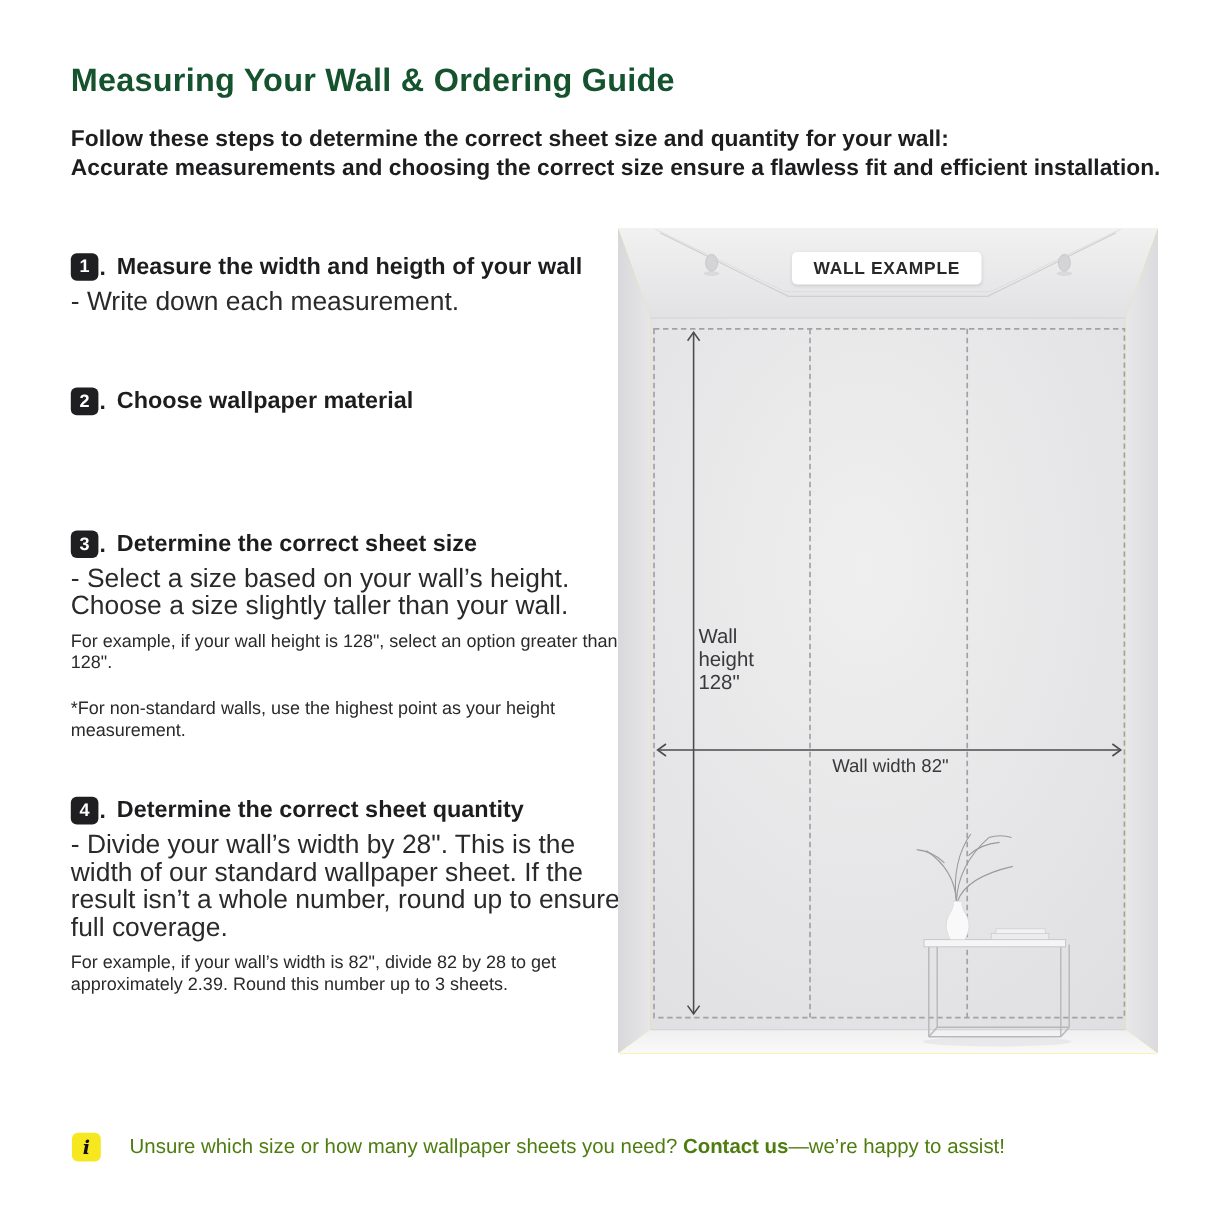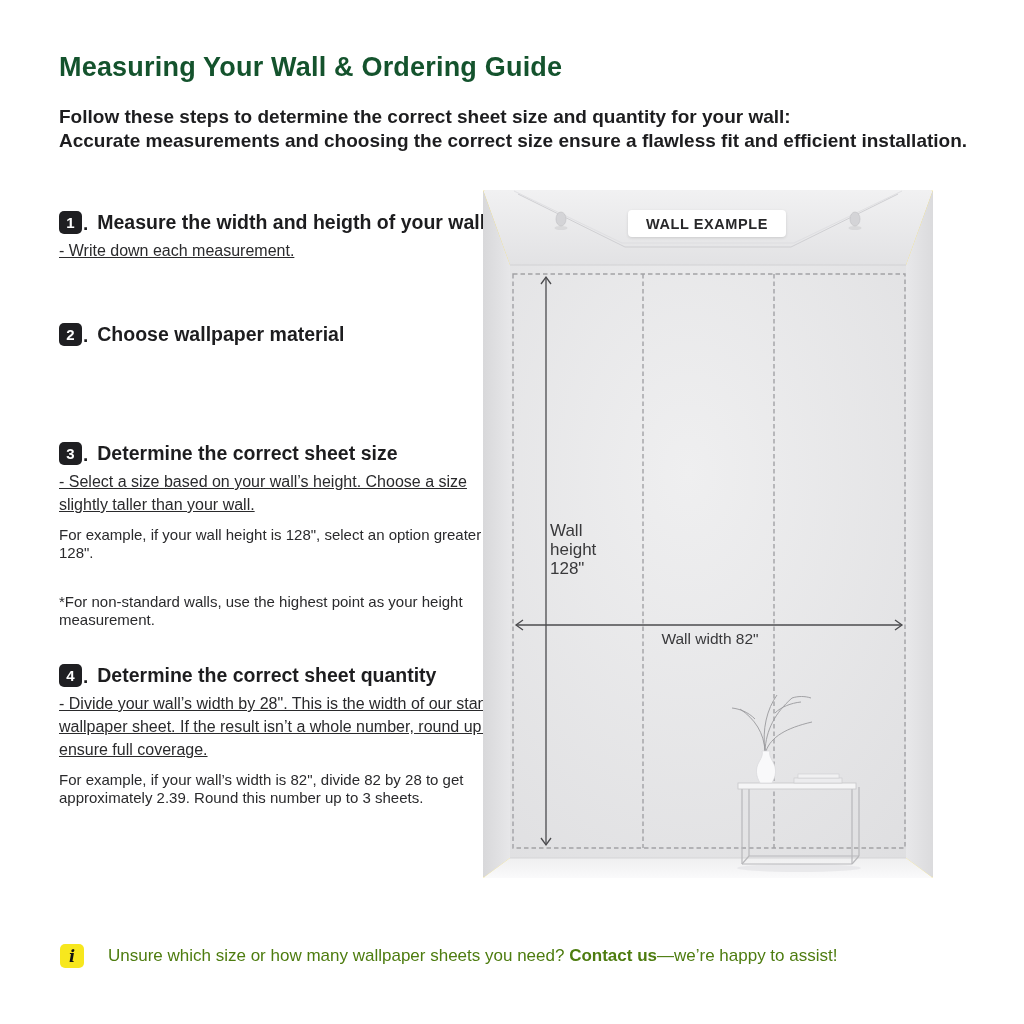--- a/index.html
+++ b/index.html
@@ -21,28 +21,28 @@
   .step { position:absolute; left:59px; width:455px; }
   #step1 { top:211px; } #step2 { top:323px; } #step3 { top:442px; } #step4 { top:664px; }
   .step-heading { display:flex; align-items:center; }
   .step-badge {
     width:23px; height:23px; background:#1f1f22; border-radius:5px;
     color:#fff; font-size:15px; font-weight:bold;
     display:flex; align-items:center; justify-content:center; flex:0 0 auto;
   }
   .badge-dot { font-size:19px; font-weight:bold; margin-left:1px; align-self:flex-end; line-height:1; padding-bottom:1px; color:#1d1d1f; }
   .step-title { font-size:19.5px; font-weight:bold; margin-left:9px; color:#1d1d1f; white-space:nowrap; }
-  .step-desc { font-size:16px; line-height:23px; margin-top:5px; color:#2a2a2c;text-decoration:underline; }
+  .step-desc { font-size:22px; line-height:23px; margin-top:5px; color:#2a2a2c; }
   .desc-wide { width:475px; }
   .step-note { font-size:15px; line-height:17.5px; margin-top:10px; color:#2a2a2c; width:462px; }
-  .note-second { margin-top:32px; }
+  .note-second { margin-top:21px; }
 
   
   #wall-example {
-    position:absolute; left:483px; top:190px; width:450px; height:688px;
+    position:absolute; left:515px; top:190px; width:450px; height:688px;
     background:#fde047; border-radius:2px; overflow:hidden;
   }
   #wall-example svg { position:absolute; left:0; top:0; }
   .wall-badge {
     position:absolute; left:145px; top:20px; width:158px; height:27px;
     background:#ffffff; border-radius:4px;
     display:flex; align-items:center; justify-content:center;
     font-size:14.5px; font-weight:bold; letter-spacing:.6px; color:#28282a;
     box-shadow:0 1px 3px rgba(0,0,0,.12);
   }

